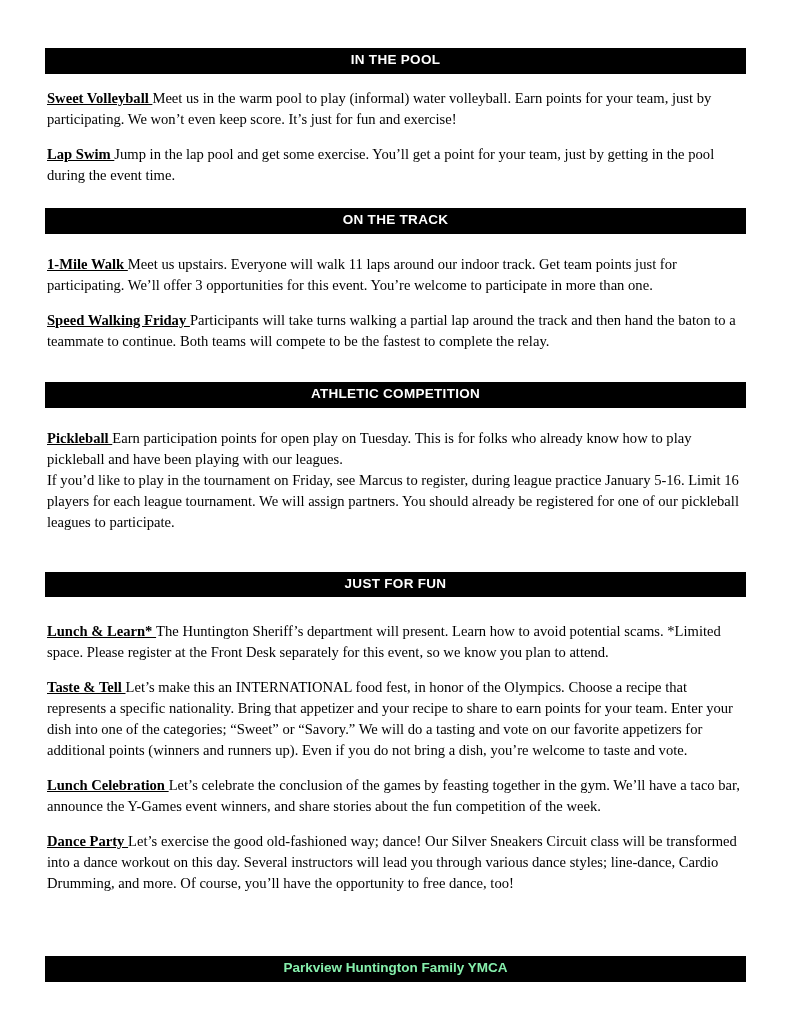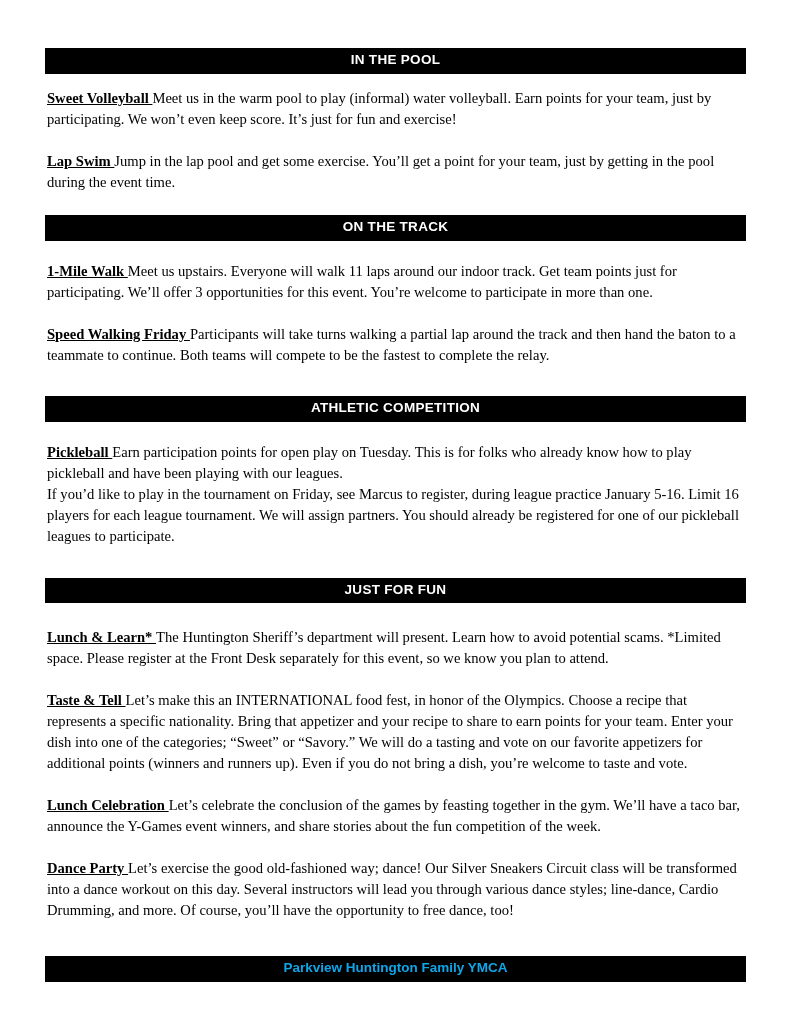--- a/index.html
+++ b/index.html
@@ -29,53 +29,53 @@
     font-family: "Liberation Sans", sans-serif;
     font-weight: bold;
     font-size: 13.5px;
     letter-spacing: 0.3px;
     padding: 5px 0 6px 0;
     line-height: 1.1;
   }
   .sec-pool { margin-top: 8px; }
   .sec-track { margin-top: 22px; }
   .sec-athletic { margin-top: 30px; }
-  .sec-fun { margin-top: 31px; }
+  .sec-fun { margin-top: 39px; }
 
   .body-block {
     padding: 0 2px;
   }
   .para {
     font-size: 14.6px;
     line-height: 1.44;
     margin: 0;
     padding: 0;
     text-align: left;
   }
   .para + .para {
-    margin-top: 21px;
+    margin-top: 14px;
   }
   .pool-body { margin-top: 14px; }
   .track-body { margin-top: 20px; }
   .athletic-body { margin-top: 20px; }
   .fun-body { margin-top: 24px; }
 
   .lead {
     font-weight: bold;
     text-decoration: underline;
   }
   .tight { margin-top: 0 !important; }
 
   .footer-bar {
     position: absolute;
     left: 45px;
     right: 45px;
     bottom: 42px;
     background: #000000;
-    color: #0ea5e9;
+    color: #86efac;
     text-align: center;
     font-family: "Liberation Sans", sans-serif;
     font-weight: bold;
     font-size: 13.5px;
     padding: 5px 0 6px 0;
     line-height: 1.1;
   }
 </style>
 </head>
 <body>

